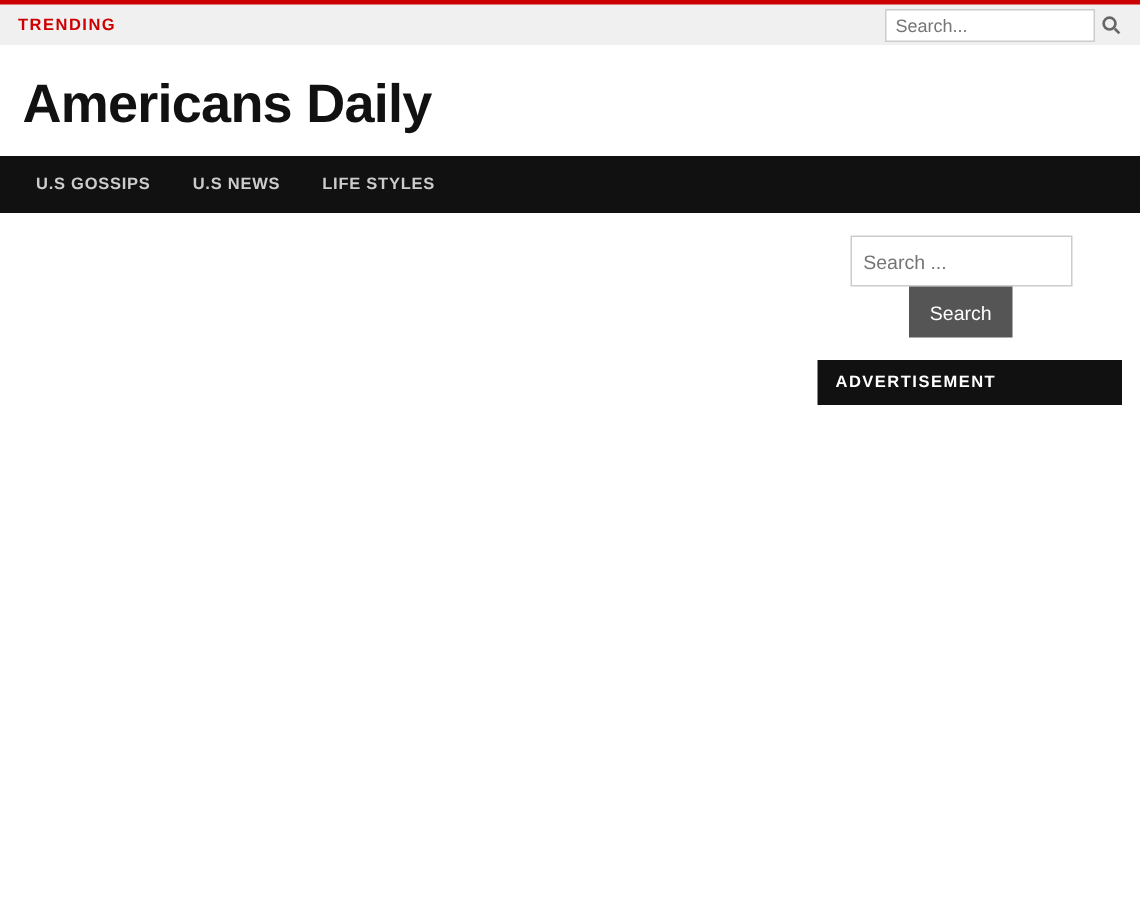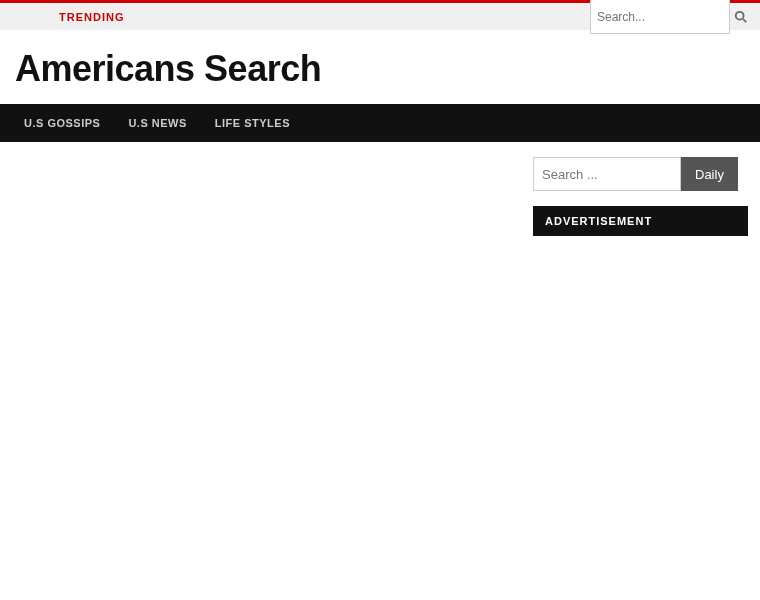--- a/index.html
+++ b/index.html
@@ -22,34 +22,33 @@
       display: flex;
       align-items: center;
       justify-content: space-between;
       padding: 0 12px;
     }
     #trending-label {
       color: #cc0000;
       font-size: 11px;
       font-weight: bold;
       letter-spacing: 1px;
-      margin-left: 47px;
     }
     #top-search-form {
       display: flex;
       align-items: center;
       gap: 4px;
     }
     #top-search-input {
       border: 1px solid #ccc;
       background: #fff;
       padding: 2px 6px;
       font-size: 12px;
       width: 140px;
-      height: 35px;
+      height: 22px;
       color: #999;
     }
     #top-search-icon-btn {
       background: none;
       border: none;
       cursor: pointer;
       padding: 0;
       display: flex;
       align-items: center;
     }
@@ -100,20 +99,21 @@
       width: 215px;
       flex-shrink: 0;
     }
 
     
     #sidebar-search-box {
       display: flex;
       align-items: center;
       margin-bottom: 15px;
       gap: 0;
+      flex-direction: column;
     }
     #sidebar-search-input {
       border: 1px solid #ccc;
       padding: 6px 8px;
       font-size: 13px;
       color: #999;
       width: 148px;
       height: 34px;
       outline: none;
     }
@@ -130,20 +130,21 @@
 
     
     #advertisement-box {
       background: #111;
       color: #fff;
       font-size: 11px;
       font-weight: bold;
       letter-spacing: 1px;
       padding: 9px 12px;
       text-transform: uppercase;
+      margin-left: 12px;
     }
 
     
     .search-svg {
       width: 14px;
       height: 14px;
       fill: none;
       stroke: #666;
       stroke-width: 2;
     }
@@ -158,33 +159,33 @@
     <button id="top-search-icon-btn" type="submit">
       <svg class="search-svg" viewBox="0 0 16 16">
         <circle cx="6.5" cy="6.5" r="4.5"></circle>
         <line x1="10.5" y1="10.5" x2="14" y2="14"></line>
       </svg>
     </button>
   </form>
 </div>
 
 <div id="site-header">
-  <h1 id="site-title">Americans Search</h1>
+  <h1 id="site-title">Americans Daily</h1>
 </div>
 
 <nav id="main-nav">
 <span class="nav-item">U.S GOSSIPS</span>
     <span class="nav-item">U.S NEWS</span>
     <span class="nav-item">LIFE STYLES</span>
   </nav>
 
 <div id="content-area">
   <div id="main-content"></div>
   <div id="sidebar">
 
     <div id="sidebar-search-box">
       <input id="sidebar-search-input" type="text" placeholder="Search ..." style="">
-      <button id="sidebar-search-btn" type="button">Daily</button>
+      <button id="sidebar-search-btn" type="button">Search</button>
     </div>
 
     <div id="advertisement-box">ADVERTISEMENT</div>
   </div>
 </div>
 
 </body></html>

